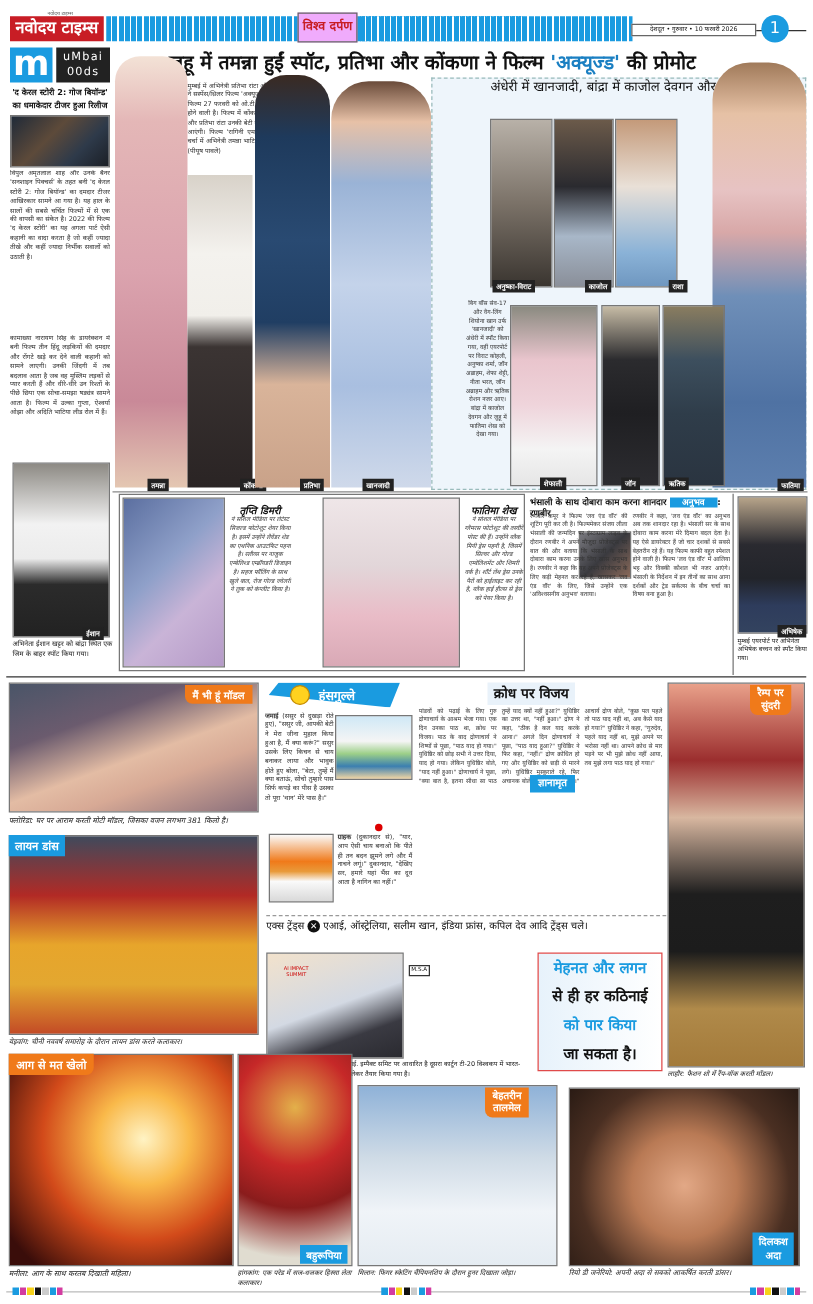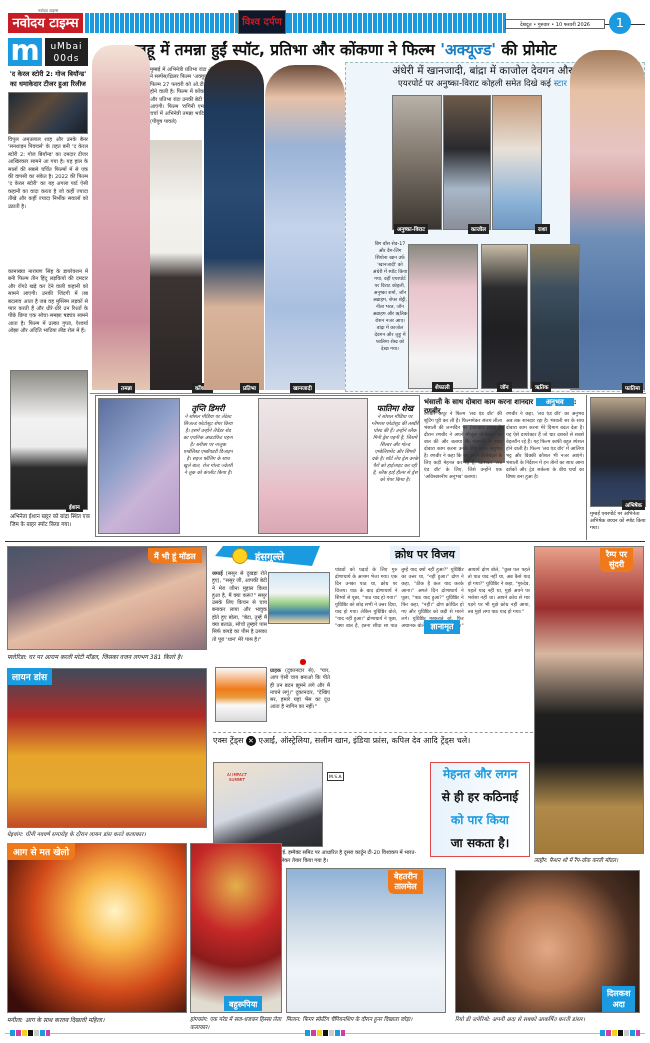--- a/index.html
+++ b/index.html
@@ -9,21 +9,21 @@
 .cap{position:absolute;font-size:7px;line-height:9px;color:#222;font-style:italic}
 .txt{position:absolute;font-size:5.2px;line-height:7.4px;color:#333;text-align:justify}
 .lbl{position:absolute;background:#222;color:#fff;font-size:5.5px;padding:1px 3px;font-weight:bold}
 .tag{position:absolute;background:#f07a1a;color:#fff;font-size:11px;padding:2px 6px;border-radius:0 0 0 6px;font-weight:bold}
 .bluetag{position:absolute;background:#1a9be0;color:#fff;font-size:11px;padding:2px 5px;font-weight:bold}
 .hrule{position:absolute;height:1px;background:#888}
 
 .mast-logo{left:8px;top:13px;width:75px;height:20px;background:#c81d25;color:#fff;font-size:13px;font-weight:bold;text-align:center;line-height:20px}
 .mast-logo-small{left:38px;top:8px;font-size:4px;color:#555}
 .mast-stripes{left:85px;top:13px;width:333px;height:20px;background:repeating-linear-gradient(90deg,#1a9be0 0 4px,#fff 4px 5px)}
-.section-title{left:238px;top:10px;width:48px;height:24px;background:#0f172a;border:1px solid #666;color:#c81d25;font-size:10px;font-weight:bold;text-align:center;line-height:22px}
+.section-title{left:238px;top:10px;width:48px;height:24px;background:#f0abfc;border:1px solid #666;color:#c81d25;font-size:10px;font-weight:bold;text-align:center;line-height:22px}
 .date-box{left:505px;top:19px;width:100px;height:10px;background:#fff;border:1px solid #666;font-size:5px;line-height:8px;text-align:center}
 .page-num{left:609px;top:12px;width:22px;height:22px;border-radius:50%;background:#1a9be0;color:#fff;font-size:13px;text-align:center;line-height:22px}
 .mumbai-box{left:8px;top:38px;width:80px;height:28px}
 .mumbai-m{left:0;top:0;width:34px;height:28px;background:#1a9be0;color:#fff;font-size:28px;font-weight:bold;line-height:26px;text-align:center}
 .mumbai-t{left:37px;top:0;width:43px;height:28px;background:#222;color:#fff;font-size:9px;line-height:12px;text-align:center;padding-top:2px;letter-spacing:1px}
 .headline{font-weight:bold;color:#111}
 .hl-blue{color:#1a7fc2}
 .grad-pink{background:linear-gradient(180deg,#e8c8c8,#d89aa8 40%,#c88090)}
 </style>
 </head>
@@ -66,21 +66,20 @@
 
 <div class="photo" style="left:204px;top:60px;width:60px;height:330px;border:none;background:linear-gradient(180deg,#3a2a22 0%,#1e3a5c 15%,#294a72 40%,#203e63 60%,#d9b49a 75%,#c9a289 100%);border-radius:25px 25px 0 0"></div>
 <div class="lbl" style="left:240px;top:383px">प्रतिभा</div>
 
 <div class="photo" style="left:265px;top:65px;width:80px;height:325px;border:none;background:linear-gradient(180deg,#6a4b3a 0%,#e7c1a7 10%,#9ab3d6 25%,#c4d3ea 50%,#a9bfe0 75%,#cfd9ea 100%);border-radius:30px 30px 0 0"></div>
 <div class="lbl" style="left:290px;top:383px">खानजादी</div>
 
 <div class="abs" style="left:345px;top:62px;width:300px;height:330px;background:#eef5fb;border:1px dashed #9bb;"></div>
 <div class="abs" style="left:360px;top:64px;width:245px;font-size:10.5px;line-height:13px;text-align:center;color:#111">
   <div>अंधेरी में खानजादी, बांद्रा में काजोल देवगन और</div>
-  <div style="font-size:8.5px"><span>एयरपोर्ट पर अनुष्का-विराट कोहली समेत दिखे कई </span><span class="hl-blue">स्टार</span></div>
 </div>
 <div class="photo" style="left:392px;top:95px;width:50px;height:135px;background:linear-gradient(180deg,#b8b1a8,#7b7268 50%,#3a3530)"></div>
 <div class="lbl" style="left:394px;top:224px">अनुष्का-विराट</div>
 <div class="photo" style="left:443px;top:95px;width:48px;height:135px;background:linear-gradient(180deg,#6b5a4a,#2a2a2f 40%,#a8b7c8 70%,#8a8f99)"></div>
 <div class="lbl" style="left:468px;top:224px">काजोल</div>
 <div class="photo" style="left:492px;top:95px;width:50px;height:135px;background:linear-gradient(180deg,#c49a7a,#e9e0d7 40%,#8ab2d7 80%,#6f97c0)"></div>
 <div class="lbl" style="left:535px;top:224px">राशा</div>
 
 <div class="photo" style="left:570px;top:50px;width:75px;height:340px;border:none;background:linear-gradient(180deg,#a07a5a 0%,#e6c1a5 12%,#e7c3c3 30%,#d8a8a8 40%,#6f8fb8 55%,#4f72a3 80%,#5d7fae 100%);border-radius:30px 30px 0 0"></div>
 <div class="lbl" style="left:622px;top:383px">फातिमा</div>
@@ -167,21 +166,21 @@
   <div style="color:#111">से ही हर कठिनाई</div>
   <div style="color:#1a9be0">को पार किया</div>
   <div style="color:#111">जा सकता है।</div>
 </div>
 
 <div class="photo" style="left:7px;top:843px;width:180px;height:170px;background:radial-gradient(circle at 60% 40%,#fff3c4,#f9b94a 25%,#d24a1a 55%,#3a0d0a 90%)"></div>
 <div class="tag" style="left:7px;top:843px;border-radius:0 0 6px 0;font-size:9px">आग से मत खेलो</div>
 <div class="cap" style="left:7px;top:1015px;width:180px;font-size:6px">मनीला: आग के साथ करतब दिखाती महिला।</div>
 
 <div class="photo" style="left:190px;top:843px;width:92px;height:170px;background:radial-gradient(circle at 50% 25%,#e3b04a,#c62828 35%,#8a1c1c 60%,#e0dcd0 90%)"></div>
-<div class="bluetag" style="left:224px;top:996px;font-size:8px">बहुरूपिया</div>
+<div class="bluetag" style="left:240px;top:996px;font-size:8px">बहुरूपिया</div>
 <div class="cap" style="left:190px;top:1015px;width:95px;font-size:5.5px;line-height:8px">हांगकांग: एक परेड में सज-धजकर हिस्सा लेता कलाकार।</div>
 
 <div class="photo" style="left:286px;top:868px;width:160px;height:145px;background:linear-gradient(180deg,#8fb2d8,#cfdbe6 40%,#f0f4f8 70%,#e5ecf2)"></div>
 <div class="tag" style="left:388px;top:870px;font-size:8px;line-height:10px;text-align:center">
     <div>बेहतरीन</div>
     <div>तालमेल</div>
   </div>
 <div class="cap" style="left:286px;top:1015px;width:165px;font-size:5.5px">मिलान: फिगर स्केटिंग चैंपियनशिप के दौरान हुनर दिखाता जोड़ा।</div>
 
 <div class="photo" style="left:455px;top:870px;width:185px;height:143px;background:radial-gradient(circle at 50% 55%,#e2a886,#b97a55 35%,#4a2f22 70%,#2a1b14)"></div>

